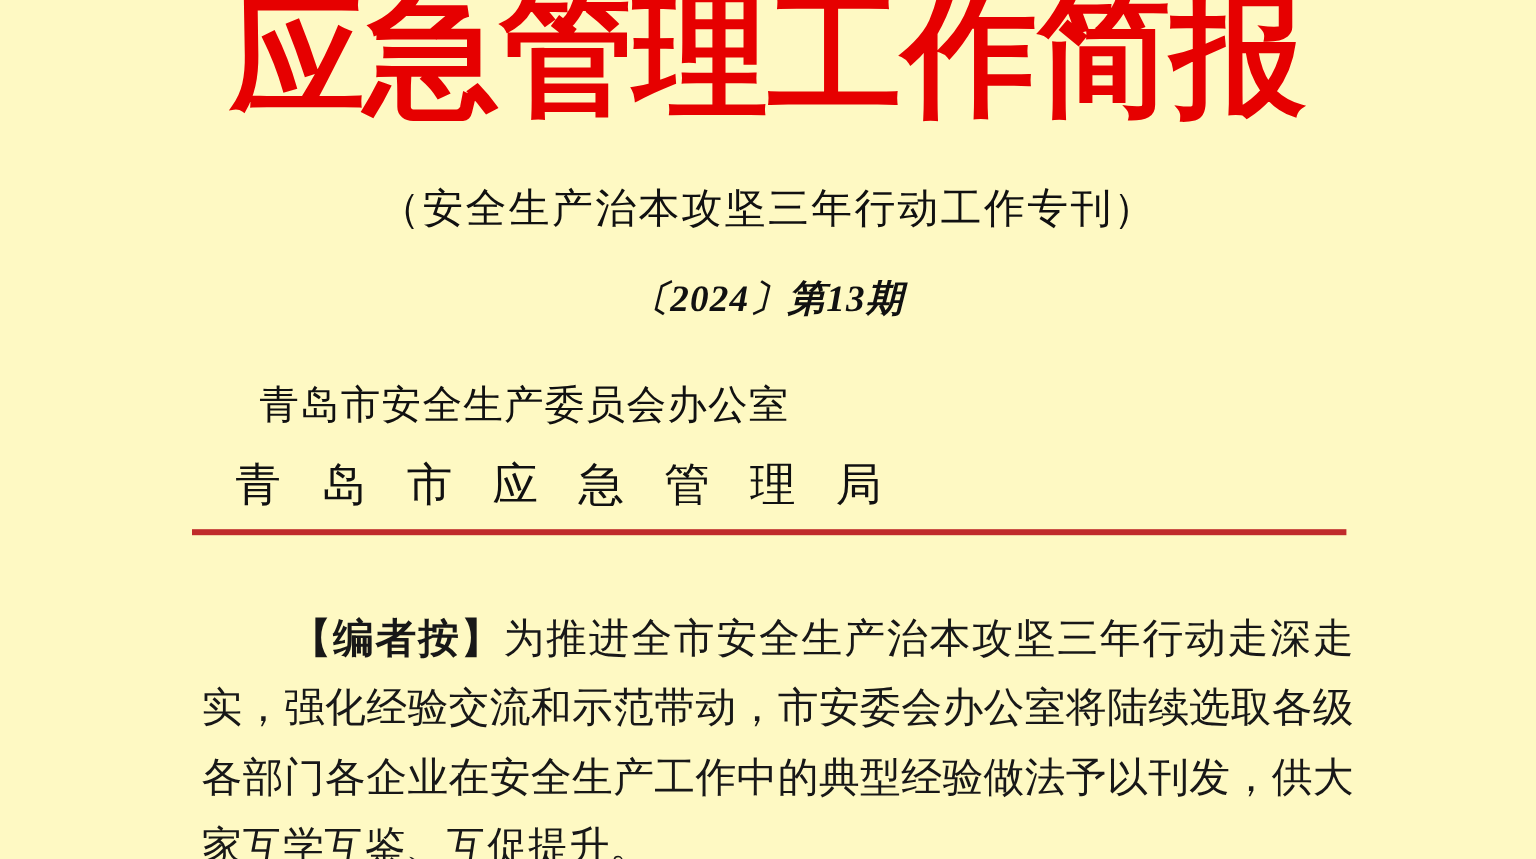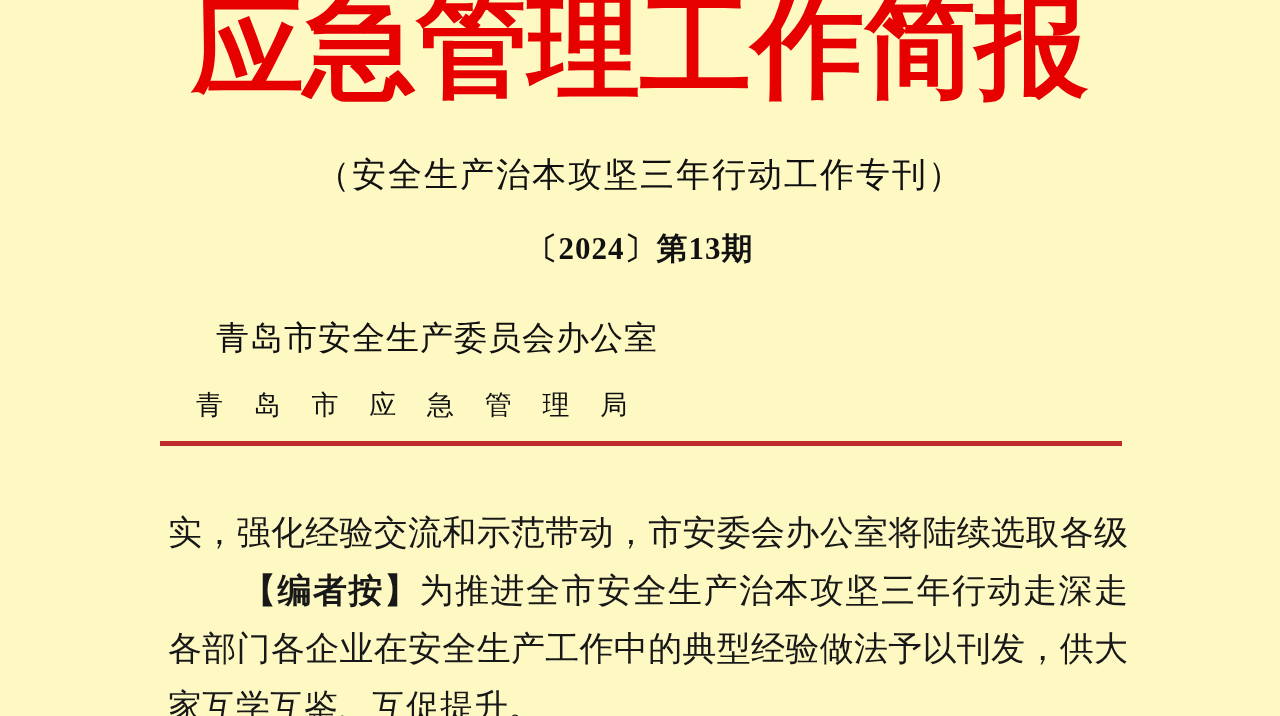--- a/index.html
+++ b/index.html
@@ -43,39 +43,40 @@
   .issue {
     position: absolute;
     top: 228px;
     left: 0;
     width: 100%;
     text-align: center;
     font-size: 31px;
     line-height: 42px;
     font-weight: bold;
     letter-spacing: 1px;
+    font-style: italic;
   }
   .org-line1 {
     position: absolute;
     left: 196px;
     top: 318px;
     font-size: 33px;
     line-height: 40px;
     letter-spacing: 1px;
     margin-left: 20px;
   }
   .org-row {
     position: absolute;
     left: 196px;
     top: 385px;
     width: 845px;
     display: flex;
     justify-content: space-between;
     align-items: baseline;
-    font-size: 27px;
+    font-size: 38px;
     line-height: 40px;
   }
   .org-line2 {
     word-spacing: 24px;
     white-space: nowrap;
   }
   .date {
     white-space: nowrap;
     letter-spacing: 1px;
   }
@@ -127,21 +128,21 @@
 
   <div class="org-line1">青岛市安全生产委员会办公室</div>
 
   <div class="org-row">
     <span class="org-line2">青 岛 市 应 急 管 理 局</span>
   </div>
 
   <div class="red-rule" style="background: rgb(192, 43, 43);"></div>
 
   <div class="body-text">
-    <div class="body-line">实，强化经验交流和示范带动，市安委会办公室将陆续选取各级</div>
     <div class="body-line first">
       <span class="editor-label">【编者按】</span><span>为推进全市安全生产治本攻坚三年行动走深走</span>
     </div>
+    <div class="body-line">实，强化经验交流和示范带动，市安委会办公室将陆续选取各级</div>
     <div class="body-line">各部门各企业在安全生产工作中的典型经验做法予以刊发，供大</div>
     <div class="body-line last">家互学互鉴、互促提升。</div>
   </div>
 
 </div>
 
 </body></html>

